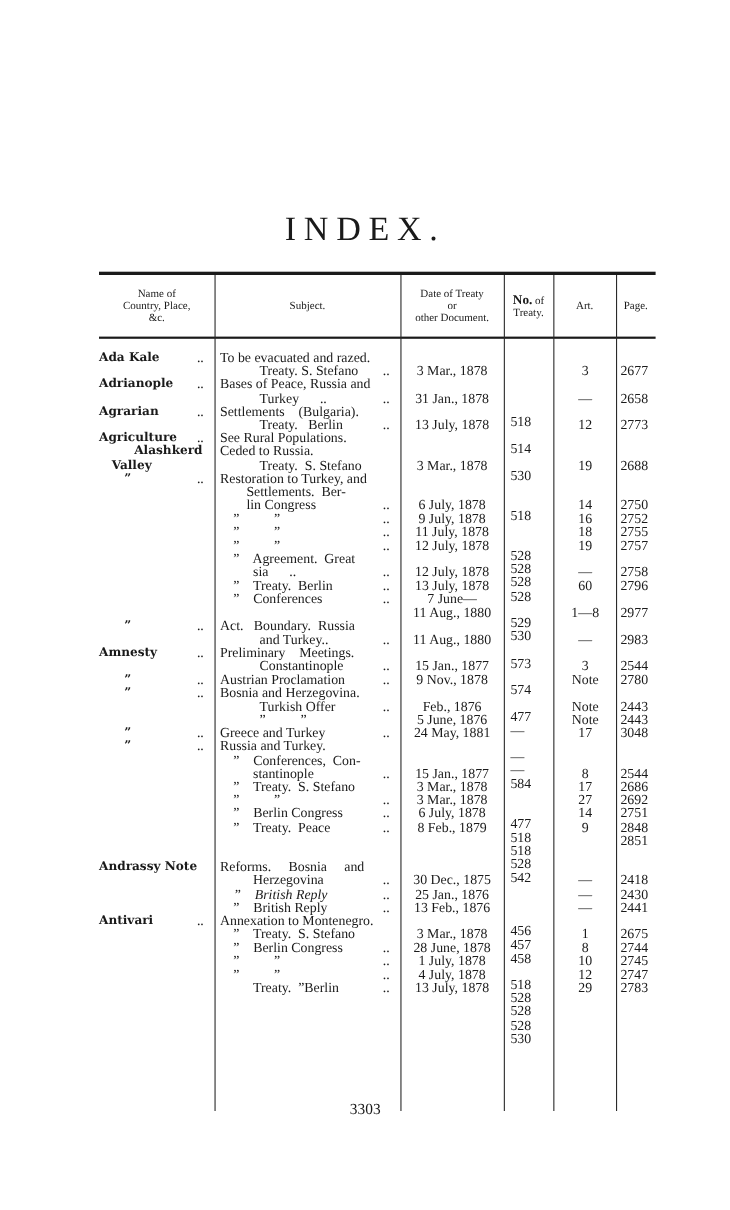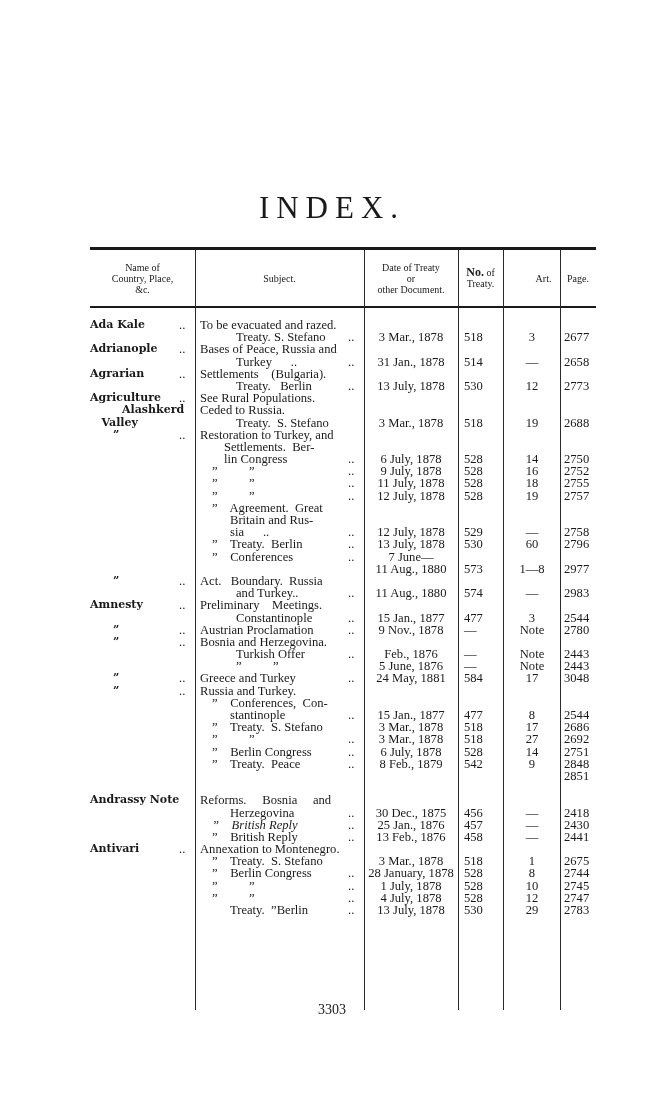--- a/index.html
+++ b/index.html
@@ -15,21 +15,21 @@
          text-align:center; font-family:"Liberation Serif",serif; font-size:10px; line-height:11px; }
   .hdr b { font-size:12px; }
   .rows { position:absolute; left:0; top:72px; width:506px; }
   .row { position:relative; height:12.2px; font-family:"Liberation Serif",serif; font-size:12.6px; line-height:12.2px; white-space:nowrap; }
   .c { position:absolute; top:0; }
   .name { left:0; width:104px; font-weight:bold; font-family:"DejaVu Serif",serif; font-size:11px; }
   .ndots { left:89px; width:14px; }
   .subj { left:110px; width:162px; }
   .sdots { left:258px; }
   .date { left:274px; width:94px; text-align:center; }
-  .no { left:374px; width:40px; }
+  .no { left:374px; width:40px;margin-top:46px; }
   .art { left:414px; width:56px; text-align:center; }
   .page { left:474px; width:32px; }
   .page-num { position:absolute; left:0; width:664px; top:1002px; text-align:center;
               font-family:"Liberation Serif",serif; font-size:14px; }
 </style>
 </head>
 <body>
 
 <div class="title">INDEX.</div>
 
@@ -46,21 +46,21 @@
   <div class="hdr" style="left:0;width:105px;">
     <div><span>Name of</span><br><span>Country, Place,</span><br><span>&amp;c.</span></div>
   </div>
   <div class="hdr" style="left:105px;width:169px;">Subject.</div>
   <div class="hdr" style="left:274px;width:94px;">
     <div><span>Date of Treaty</span><br><span>or</span><br><span>other Document.</span></div>
   </div>
   <div class="hdr" style="left:368px;width:45px;">
     <div><b>No.</b><span> of</span><br><span>Treaty.</span></div>
   </div>
-  <div class="hdr" style="left:425px;width:57px;">Art.</div>
+  <div class="hdr" style="left:413px;width:57px;">Art.</div>
   <div class="hdr" style="left:470px;width:36px;">Page.</div>
 
   <div class="rows" id="rows">
       <div class="row">
         <span class="c name" style="white-space: pre;">Ada Kale</span>
         <span class="c ndots">..</span>
         <span class="c subj" style="padding-left: 0px; white-space: pre;">To be evacuated and razed.</span>
         <span class="c sdots"></span>
         <span class="c date"></span>
         <span class="c no"></span>
@@ -213,30 +213,20 @@
         <span class="c subj" style="padding-left: 12px; white-space: pre;">”    Agreement.  Great</span>
         <span class="c sdots"></span>
         <span class="c date"></span>
         <span class="c no"></span>
         <span class="c art"></span>
         <span class="c page"></span>
       </div>
       <div class="row">
         <span class="c name" style="white-space: pre;"></span>
         <span class="c ndots"></span>
-        <span class="c subj" style="padding-left: 30px; white-space: pre;">Britain and Rus-</span>
-        <span class="c sdots"></span>
-        <span class="c date"></span>
-        <span class="c no"></span>
-        <span class="c art"></span>
-        <span class="c page"></span>
-      </div>
-      <div class="row">
-        <span class="c name" style="white-space: pre;"></span>
-        <span class="c ndots"></span>
         <span class="c subj" style="padding-left: 30px; white-space: pre;">sia      ..</span>
         <span class="c sdots">..</span>
         <span class="c date">12 July, 1878</span>
         <span class="c no">529</span>
         <span class="c art">—</span>
         <span class="c page">2758</span>
       </div>
       <div class="row">
         <span class="c name" style="white-space: pre;"></span>
         <span class="c ndots"></span>
@@ -505,21 +495,21 @@
         <span class="c date">3 Mar., 1878</span>
         <span class="c no">518</span>
         <span class="c art">1</span>
         <span class="c page">2675</span>
       </div>
       <div class="row">
         <span class="c name" style="white-space: pre;"></span>
         <span class="c ndots"></span>
         <span class="c subj" style="padding-left: 12px; white-space: pre;">”    Berlin Congress</span>
         <span class="c sdots">..</span>
-        <span class="c date">28 January, 1878</span>
+        <span class="c date">28 June, 1878</span>
         <span class="c no">528</span>
         <span class="c art">8</span>
         <span class="c page">2744</span>
       </div>
       <div class="row">
         <span class="c name" style="white-space: pre;"></span>
         <span class="c ndots"></span>
         <span class="c subj" style="padding-left: 12px; white-space: pre;">”          ”</span>
         <span class="c sdots">..</span>
         <span class="c date">1 July, 1878</span>

